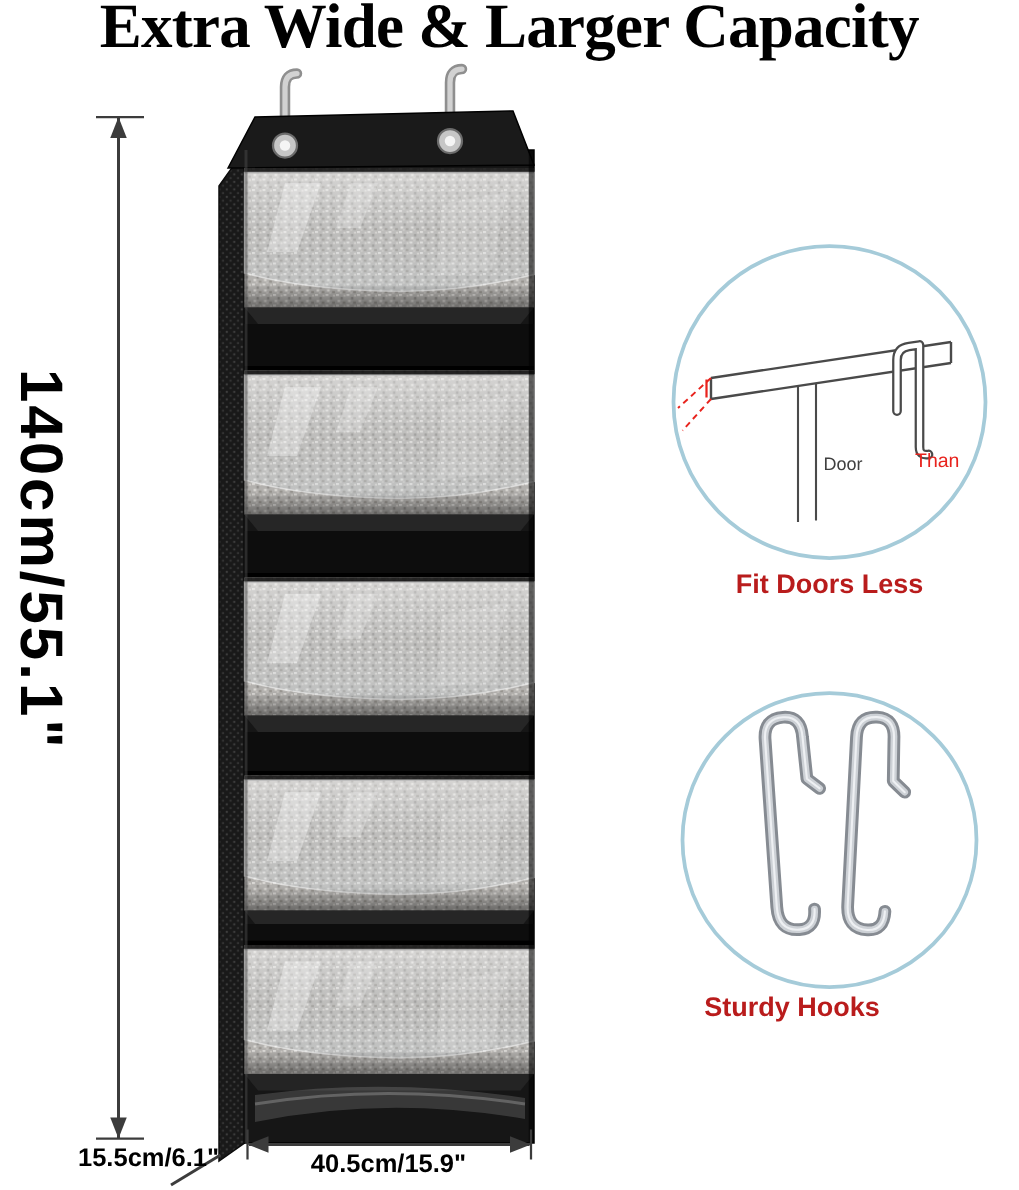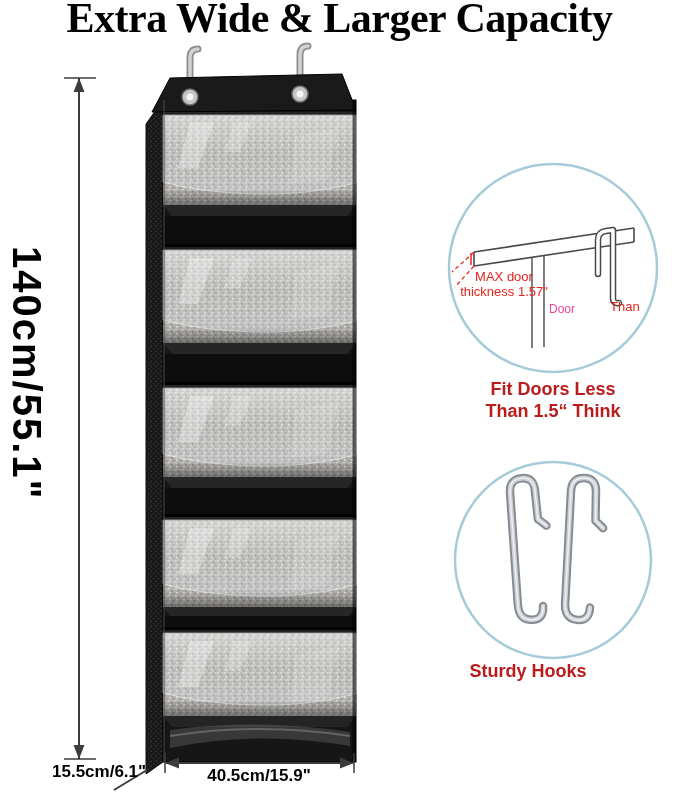--- a/index.html
+++ b/index.html
@@ -15,21 +15,21 @@
   .height-label {
     left:4px; top:246px; writing-mode:vertical-rl;
     font-size:40px; font-weight:bold; letter-spacing:2px; color:#000;
   }
   .depth-label { left:52px; top:762px; font-size:17px; font-weight:bold; white-space:nowrap; }
   .width-label { left:164px; top:766px; width:190px; text-align:center; font-size:17px; font-weight:bold; }
   .caption { text-align:center; font-size:18px; font-weight:bold; line-height:22px; color:#b91c1c; }
   .caption-fit { left:443px; top:378px; width:220px; }
   .caption-sturdy { left:418px; top:660px; width:220px; }
   .red-note { left:448px; top:269px; width:112px; text-align:center; color:#e8231d; font-size:13px; line-height:15px; }
-  .door-note { left:549px; top:302px; color:#ec4899; font-size:12px; }
+  .door-note { left:549px; top:302px; color:#404040; font-size:12px; }
   .hooks-note { left:610px; top:299px; color:#e8231d; font-size:13px; }
 </style>
 </head>
 <body>
 
 <div class="stage">
 
   <svg class="abs" style="left:0; top:0;" width="679" height="793" viewBox="0 0 679 793">
     <defs>
       <pattern id="heather" width="7" height="7" patternUnits="userSpaceOnUse">
@@ -211,26 +211,21 @@
       </g>
     </g>
   </svg>
 
   <h1 class="abs title">Extra Wide &amp; Larger Capacity</h1>
 
   <div class="abs height-label">140cm/55.1"</div>
   <div class="abs depth-label">15.5cm/6.1"</div>
   <div class="abs width-label">40.5cm/15.9"</div>
 
-  <div class="abs red-note">
-    <div>MAX door</div>
-    <div>thickness 1.57"</div>
-  </div>
   <div class="abs door-note">Door</div>
   <div class="abs hooks-note">Than</div>
 
   <div class="abs caption caption-fit">
     <div>Fit Doors Less</div>
-    <div>Than 1.5“ Think</div>
   </div>
   <div class="abs caption caption-sturdy">Sturdy Hooks</div>
 
 </div>
 
 </body></html>

